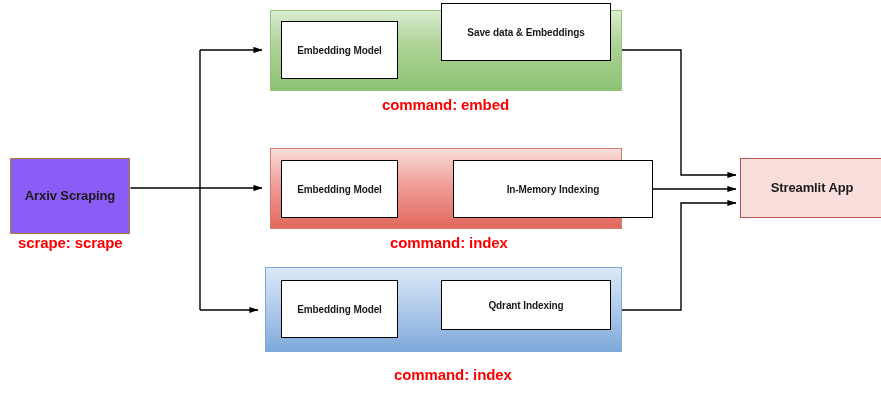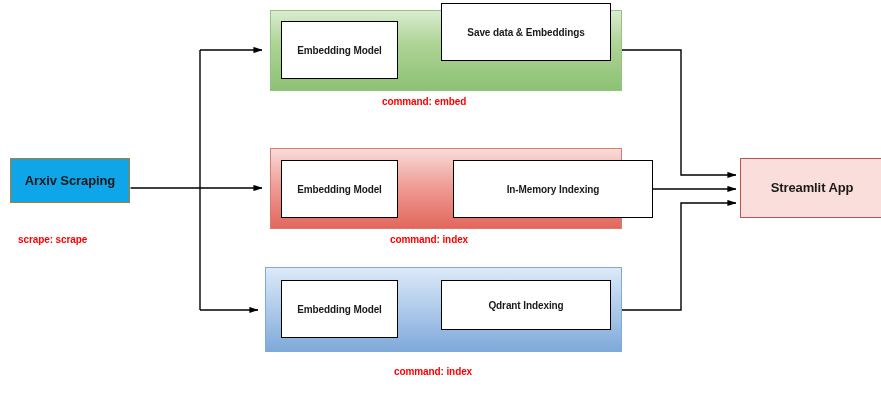--- a/index.html
+++ b/index.html
@@ -28,22 +28,22 @@
     font-weight: bold;
     color: #1a1a1a;
     text-align: center;
     line-height: 1.2;
     letter-spacing: -0.1px;
   }
   .node-scrape {
     left: 10px;
     top: 158px;
     width: 120px;
-    height: 45px;
-    background: #0ea5e9;
+    height: 76px;
+    background: #8b5cf6;
     border: 1.6px solid #b07d22;
   }
   .node-streamlit {
     left: 740px;
     top: 158px;
     width: 144px;
     height: 60px;
     background: #f9dedb;
     border: 1.6px solid #b85450;
   }
@@ -96,21 +96,21 @@
   
   .r-embed { left: 281px; top: 160px; width: 117px; height: 58px; }
   .r-mem   { left: 453px; top: 160px; width: 200px; height: 58px; }
   
   .b-embed { left: 281px; top: 280px; width: 117px; height: 58px; }
   .b-qdrant{ left: 441px; top: 280px; width: 170px; height: 50px; }
 
   
   .caption {
     position: absolute;
-    font-size: 10px;
+    font-size: 15px;
     font-weight: bold;
     color: #ff0000;
     white-space: nowrap;
     letter-spacing: -0.1px;
   }
   .cap-scrape    { left: 18px;  top: 234px; }
   .cap-embed     { left: 382px; top: 96px;  }
   .cap-index1    { left: 390px; top: 234px; }
   .cap-index2    { left: 394px; top: 366px; }
   .cap-streamlit { left: 746px; top: 234px; }

